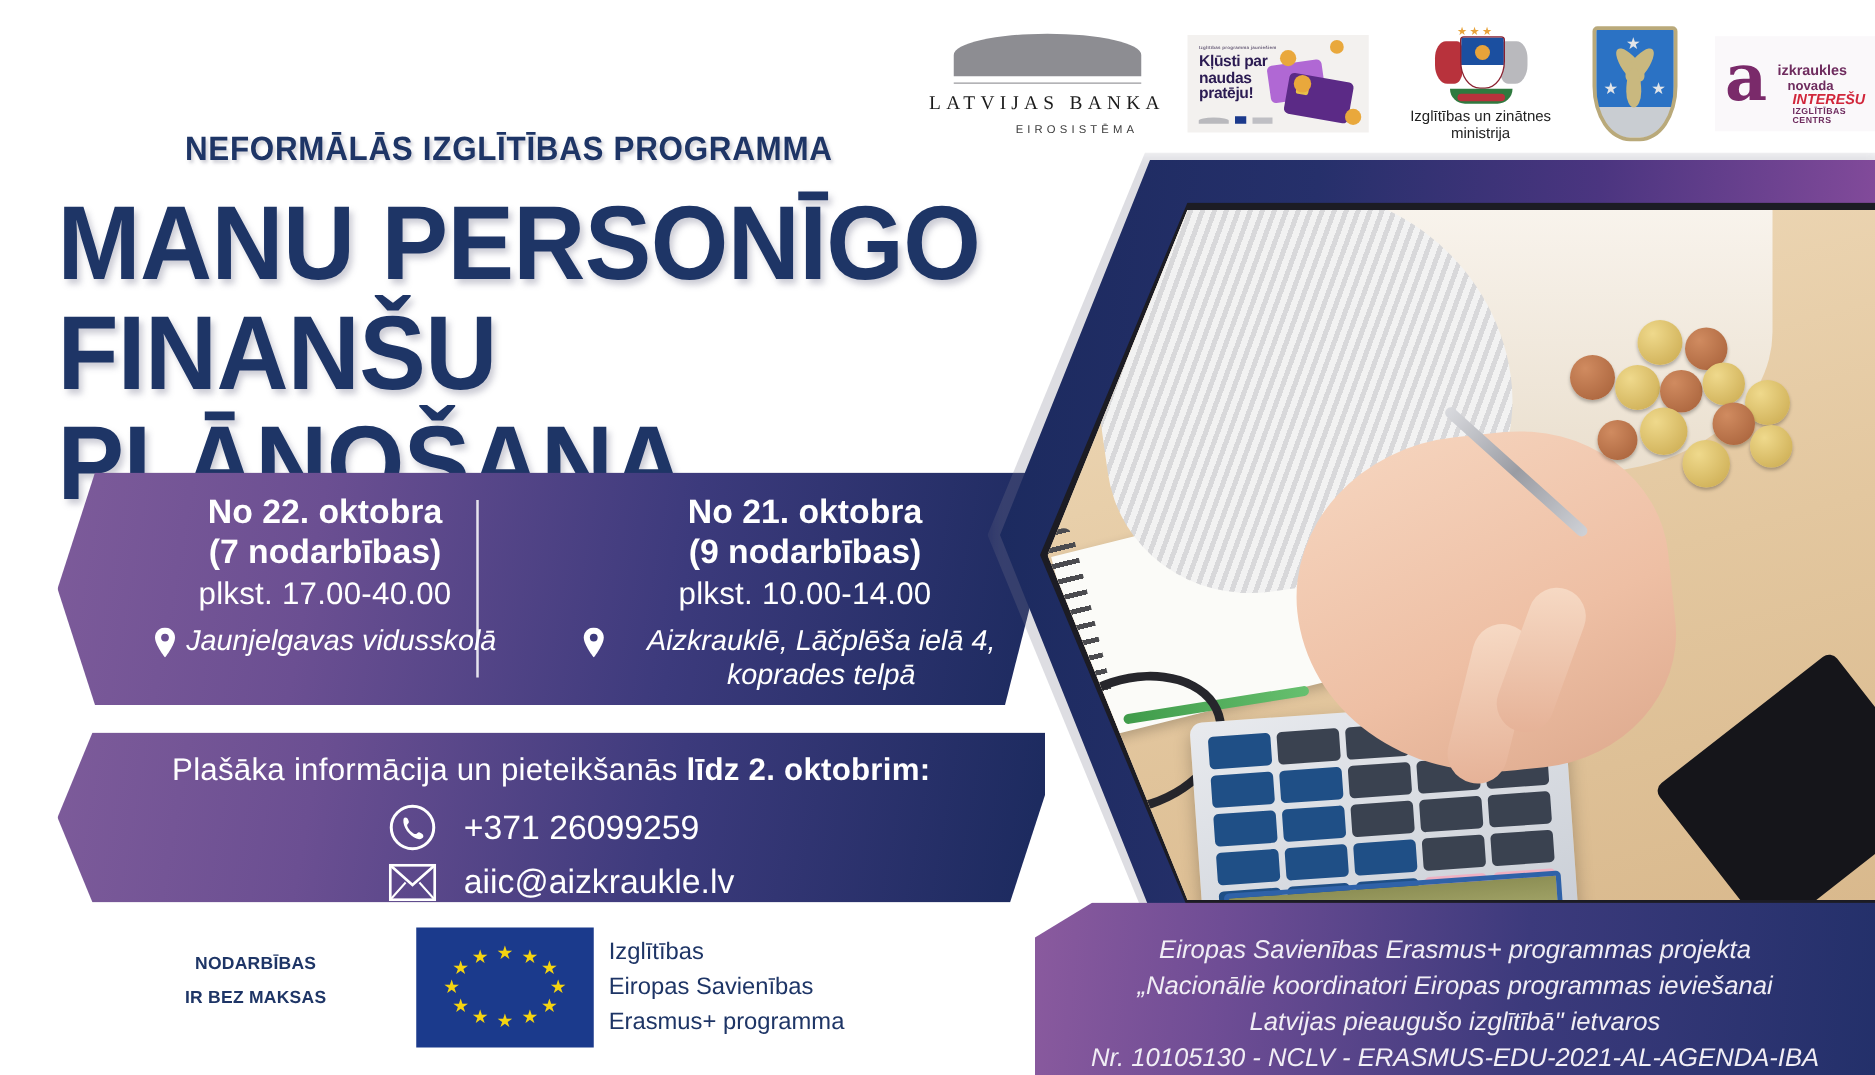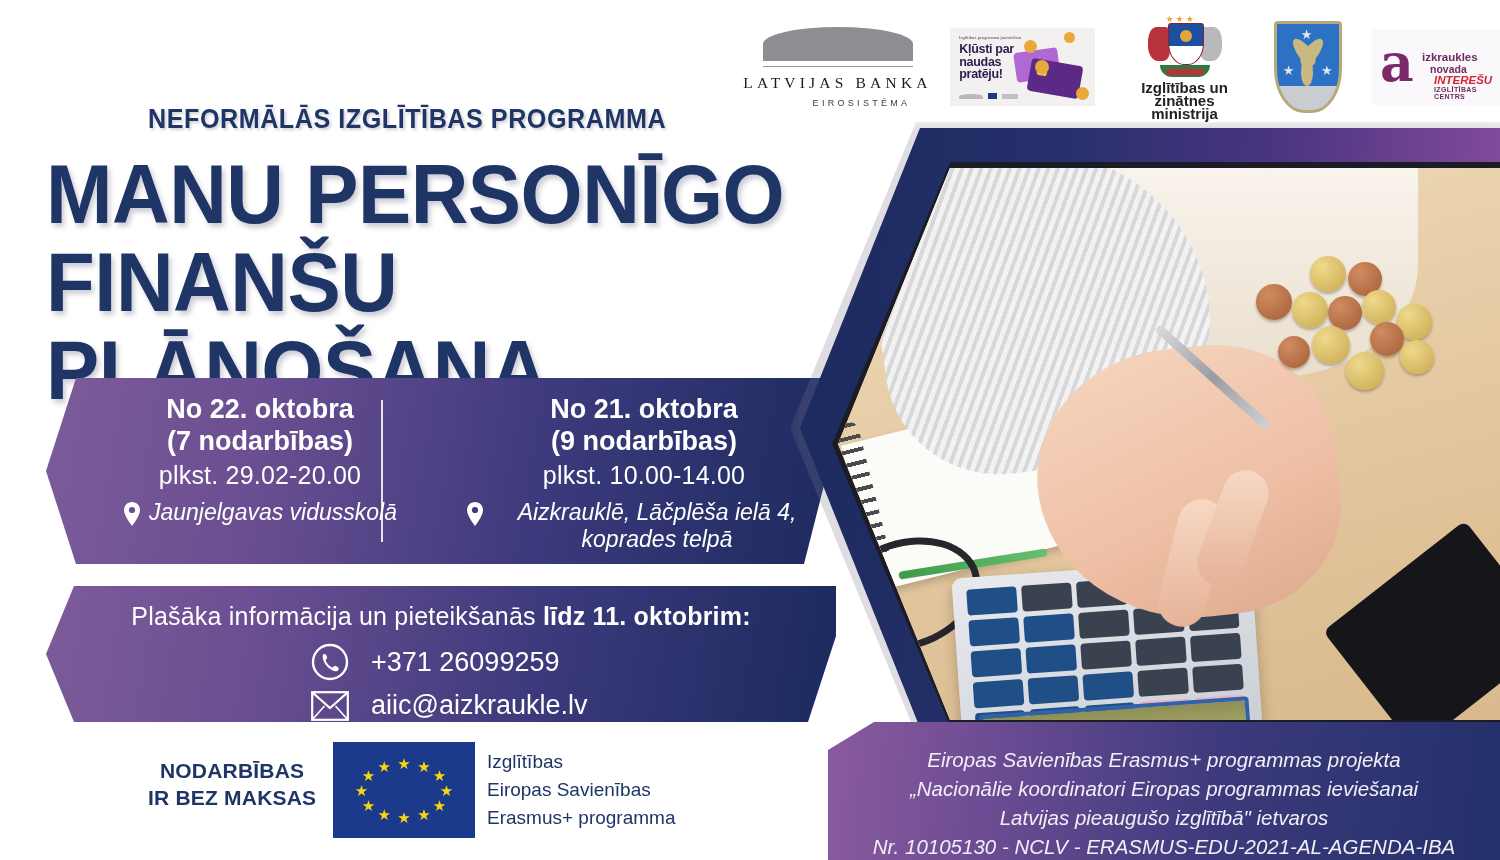--- a/index.html
+++ b/index.html
@@ -109,21 +109,21 @@
   }
   .coa-griffin {
     position: absolute; right: 2px; top: 12px; width: 22px; height: 34px;
     background: #b9b9bd; border-radius: 20% 40% 45% 30%;
   }
   .coa-leaves {
     position: absolute; left: 14px; bottom: 0; width: 50px; height: 12px;
     background: #2f7a3f; border-radius: 0 0 20px 20px;
   }
   .coa-ribbon { position: absolute; left: 20px; bottom: 2px; width: 38px; height: 6px; background: #b8323c; border-radius: 3px; }
-  .coa-label { font-size: 15px; color: #222; line-height: 13px; margin-top: 4px; font-weight: bold; }
+  .coa-label { font-size: 12px; color: #222; line-height: 13px; margin-top: 4px; }
 
   
   .mun-shield {
     width: 62px; height: 86px; position: relative;
     background: linear-gradient(#2b72c4 72%, #c9cdd2 72%);
     border: 3px solid #b9a97a;
     border-radius: 4px 4px 30px 30px / 4px 4px 44px 44px;
   }
   .leaf {
     position: absolute; background: #c9b87f; border-radius: 50% 50% 50% 50% / 60% 60% 40% 40%;
@@ -196,21 +196,21 @@
   .contact-row {
     position: absolute; left: 265px; color: #fff; font-size: 27px;
     display: flex; align-items: center; gap: 22px;
   }
   .contact-row.phone { top: 57px; }
   .contact-row.mail { top: 104px; }
 
   
   .free-note {
     position: absolute; left: 148px; top: 757px;
-    font-size: 21px; font-weight: bold; color: #1e3566; line-height: 27px;
+    font-size: 14px; font-weight: bold; color: #1e3566; line-height: 27px;
     text-align: center; letter-spacing: .2px;
   }
   .eu-flag {
     position: absolute; left: 333px; top: 742px;
     width: 142px; height: 96px; background: #1b3a8c;
   }
   .eu-star {
     position: absolute; color: #f5d410; font-size: 15px; line-height: 15px;
     transform: translate(-50%, -50%);
   }
@@ -477,21 +477,21 @@
   <div class="headline">
     <div>MANU PERSONĪGO</div>
     <div>FINANŠU PLĀNOŠANA</div>
   </div>
 
   <div class="band band-schedule">
     <div class="sched-cols">
       <div class="sched-col left">
         <div class="sched-title">No 22. oktobra</div>
         <div class="sched-title">(7 nodarbības)</div>
-        <div class="sched-time">plkst. 29.02-20.00</div>
+        <div class="sched-time">plkst. 17.00-40.00</div>
         <div class="sched-place">
           <svg class="pin" width="18" height="24" viewBox="0 0 18 24">
             <path d="M9 0C4.6 0 1 3.6 1 8c0 6 8 16 8 16s8-10 8-16c0-4.4-3.6-8-8-8z" fill="#ffffff"></path>
             <circle cx="9" cy="8" r="3.1" fill="#6b4f92"></circle>
           </svg>
           <span>Jaunjelgavas vidusskolā</span>
         </div>
       </div>
       <div class="sched-col">
         <div class="sched-title">No 21. oktobra</div>
@@ -504,21 +504,21 @@
           </svg>
           <span>Aizkrauklē, Lāčplēša ielā 4, koprades telpā</span>
         </div>
       </div>
     </div>
     <div class="sched-divider"></div>
   </div>
 
   <div class="band band-contact">
     <div class="contact-head">
-      <span>Plašāka informācija un pieteikšanās </span><b>līdz 11. oktobrim:</b>
+      <span>Plašāka informācija un pieteikšanās </span><b>līdz 2. oktobrim:</b>
     </div>
     <div class="contact-row phone">
       <svg width="38" height="38" viewBox="0 0 38 38">
         <circle cx="19" cy="19" r="17" fill="none" stroke="#ffffff" stroke-width="2.4"></circle>
         <path d="M13 11c2 0 2.4 1.2 3 3 .5 1.5-.9 2-1.2 2.8-.4 1 1.3 3.9 3 5.4 1.6 1.5 3.3 2.4 4.2 2 .9-.4 1.3-1.8 2.7-1.3 1.8.7 3 1.2 3 3.1 0 1.5-2 2.5-3.5 2.3-5.5-.8-11.6-7.4-12.4-13.2C11.6 12.7 11.7 11 13 11z" fill="#ffffff"></path>
       </svg>
       <span>+371 26099259</span>
     </div>
     <div class="contact-row mail">
       <svg width="38" height="30" viewBox="0 0 38 30">

